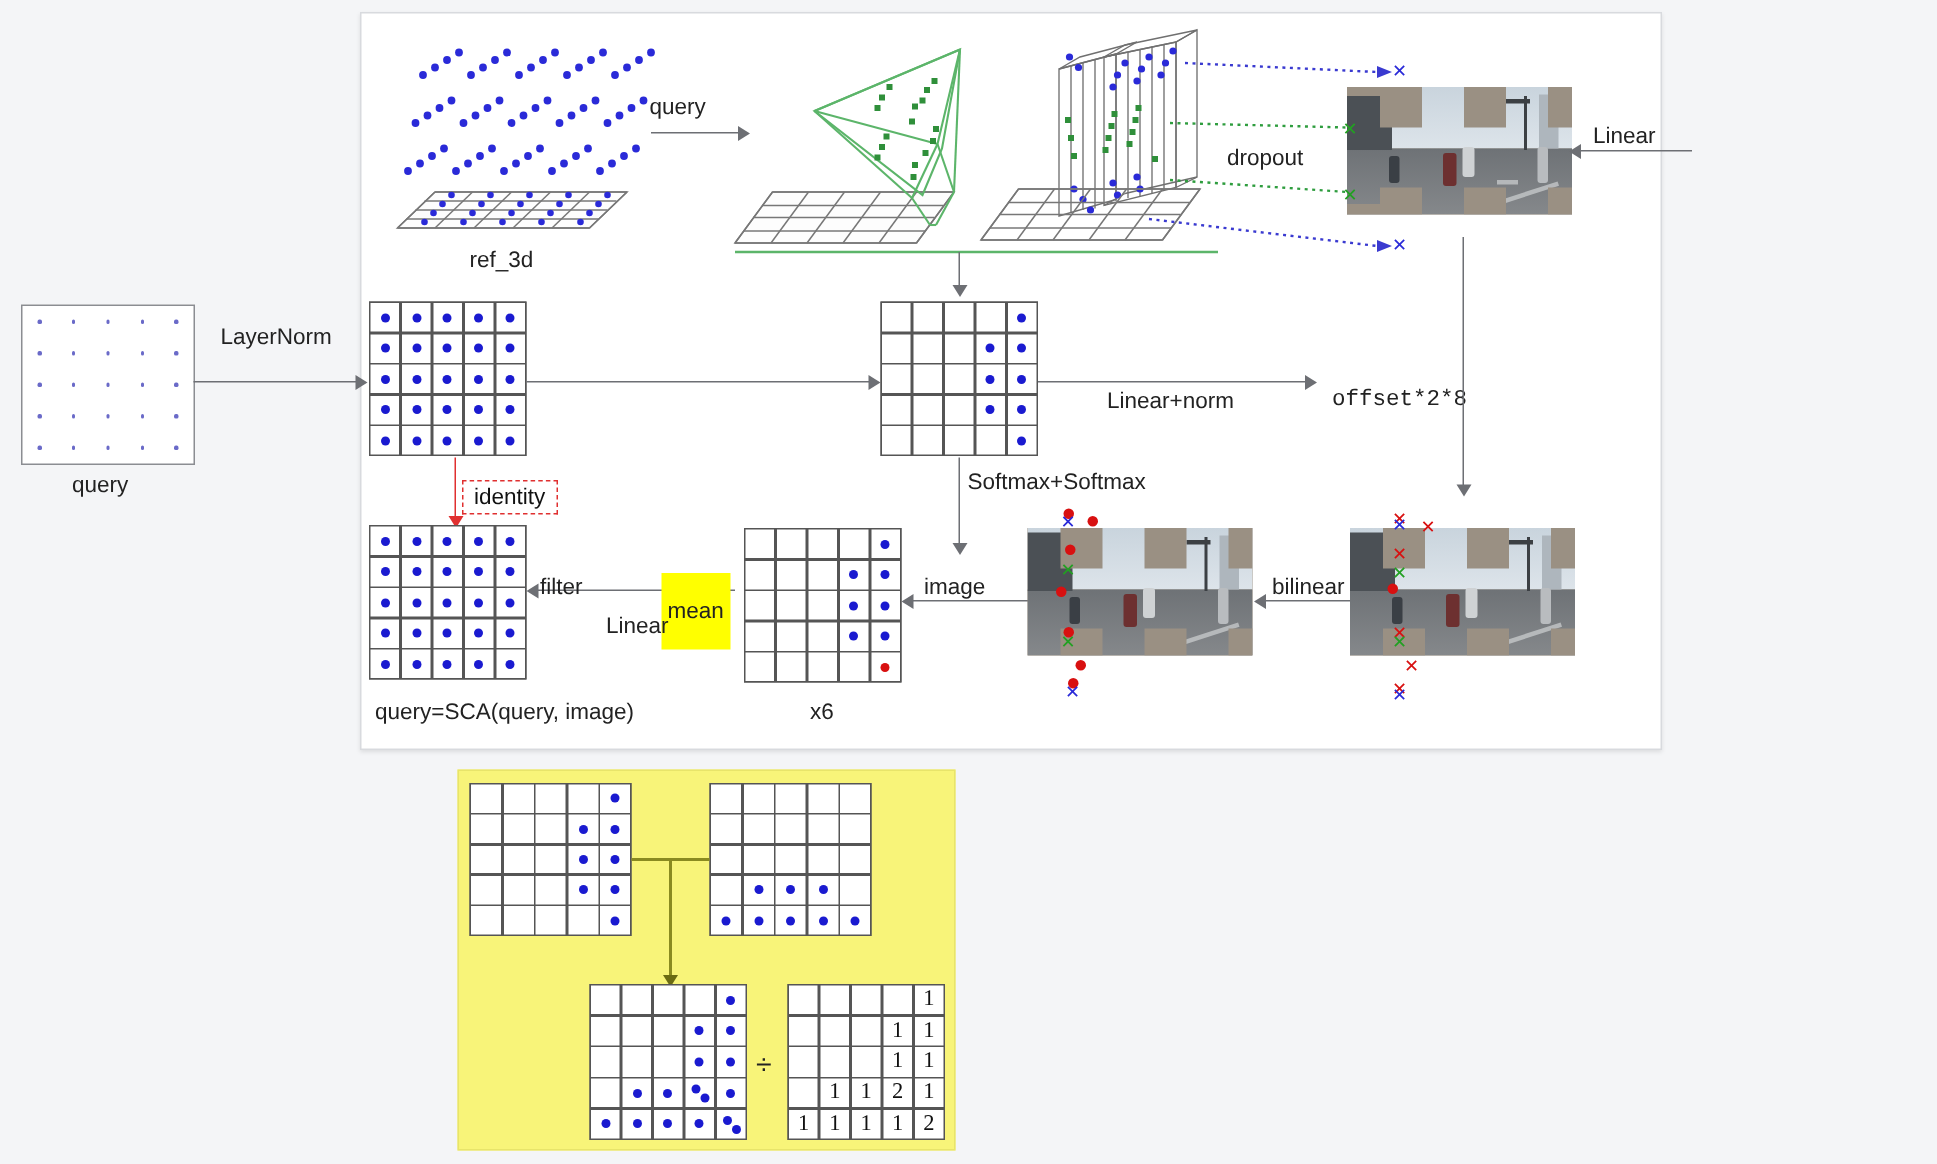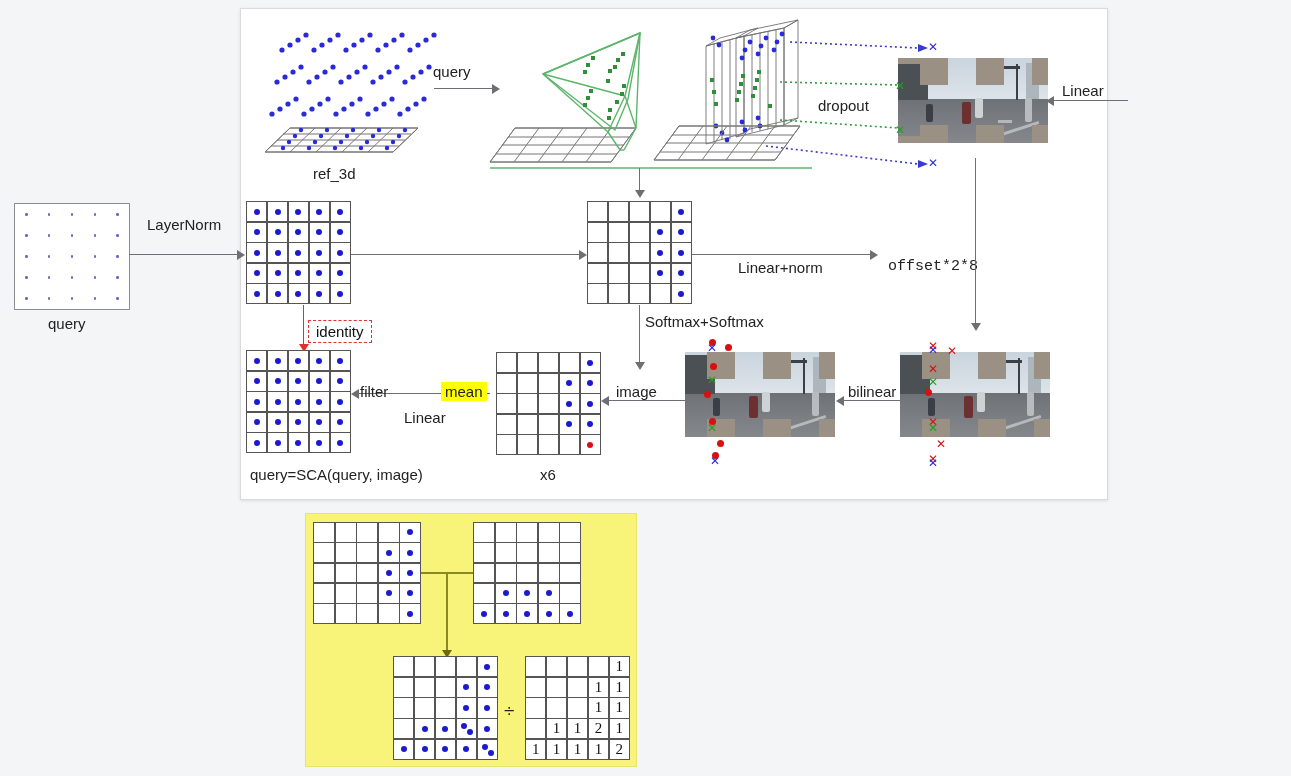--- a/index.html
+++ b/index.html
@@ -25,21 +25,21 @@
   }
 
   
   .lbl{
     position:absolute;color:#222;font-size:15px;line-height:1.15;
     white-space:nowrap;font-family:"Liberation Sans", sans-serif;
   }
   .lbl.identity{
     color:#111;border:1.6px dashed #e03030;padding:2px 7px;background:#fff;
   }
-  .lbl.mean{background:#ffff00;padding:1px 4px;}
+  .lbl.mean{background:#ffff00;padding:17px 4px;}
   .featbox{
     position:absolute;border:1px solid #888;background:#fff;
     padding:4px 8px 5px 8px;font-size:15px;color:#1a1a1a;line-height:1.22;
     white-space:nowrap;
   }
 
   
   .ln{position:absolute;background:#6d6f74;}
   .ln.h{height:1.4px;}
   .ln.v{width:1.4px;}

